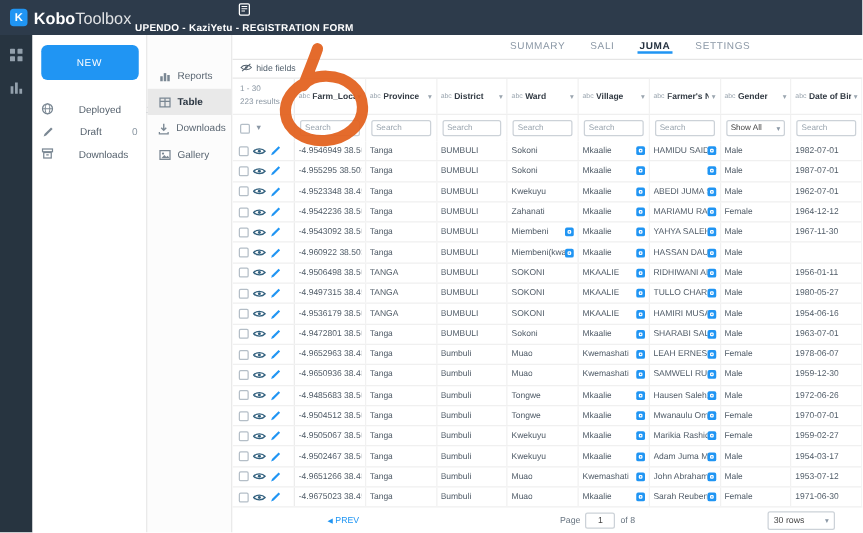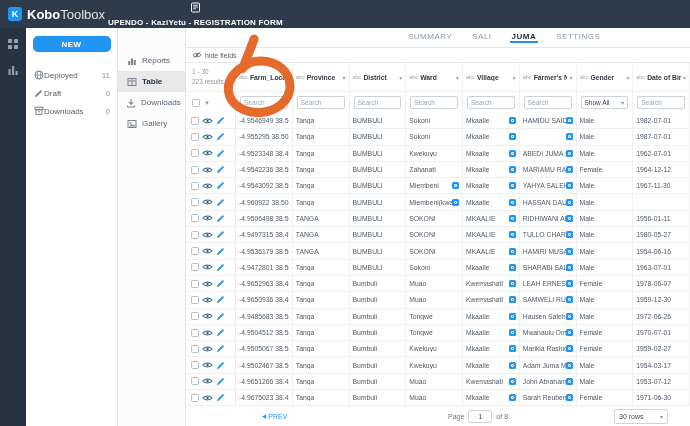--- a/index.html
+++ b/index.html
@@ -15,23 +15,23 @@
   .logo-text span { opacity:.85; }
   .form-title { display:flex; align-items:center; gap:5px; color:#fff; font-size:8px; font-weight:bold; letter-spacing:.2px; white-space:nowrap;flex-direction:column; }
   .ticon { display:flex; align-items:center; }
 
   
   .iconstrip { position:absolute; left:0; top:28px; width:26px; height:398px; background:#273440; display:flex; flex-direction:column; align-items:center; padding-top:10px; gap:14px; }
   .stripicon { display:flex; cursor:pointer; }
 
   
   .sidebar { position:absolute; left:26px; top:28px; width:92px; height:398px; background:#fff; border-right:1px solid #e3e3e3; }
-  .new-btn { margin:8px auto 0; width:78px; height:16px; background:#2095f3; color:#fff; border:none; border-radius:5px; font-size:8px; font-weight:bold; display:block; cursor:pointer; letter-spacing:.5px; }
+  .new-btn { margin:8px auto 0; width:78px; height:28px; background:#2095f3; color:#fff; border:none; border-radius:5px; font-size:8px; font-weight:normal; display:block; cursor:pointer; letter-spacing:.5px; }
   .side-list { margin-top:14px; }
-  .side-item { display:flex; align-items:center; gap:0; padding:0 7px; height:18px; font-size:8px; color:#55616d; cursor:pointer; }
+  .side-item { display:flex; align-items:center; gap:20px; padding:0 7px; height:18px; font-size:8px; color:#55616d; cursor:pointer; }
   .side-item .ic { display:flex; width:11px; justify-content:center; }
   .side-item .cnt { margin-left:auto; color:#8b97a3; }
 
   
   .subnav { position:absolute; left:118px; top:28px; width:68px; height:398px; background:#fcfcfc; border-right:1px solid #e3e3e3; padding-top:22px; }
   .subnav-item { display:flex; align-items:center; gap:5px; height:21px; padding:0 8px; font-size:8px; color:#5a6672; cursor:pointer; }
   .subnav-item .ic { display:flex; width:11px; justify-content:center; }
   .subnav-item.active { background:#e9e9e9; color:#2b3642; font-weight:bold; }
 
   

